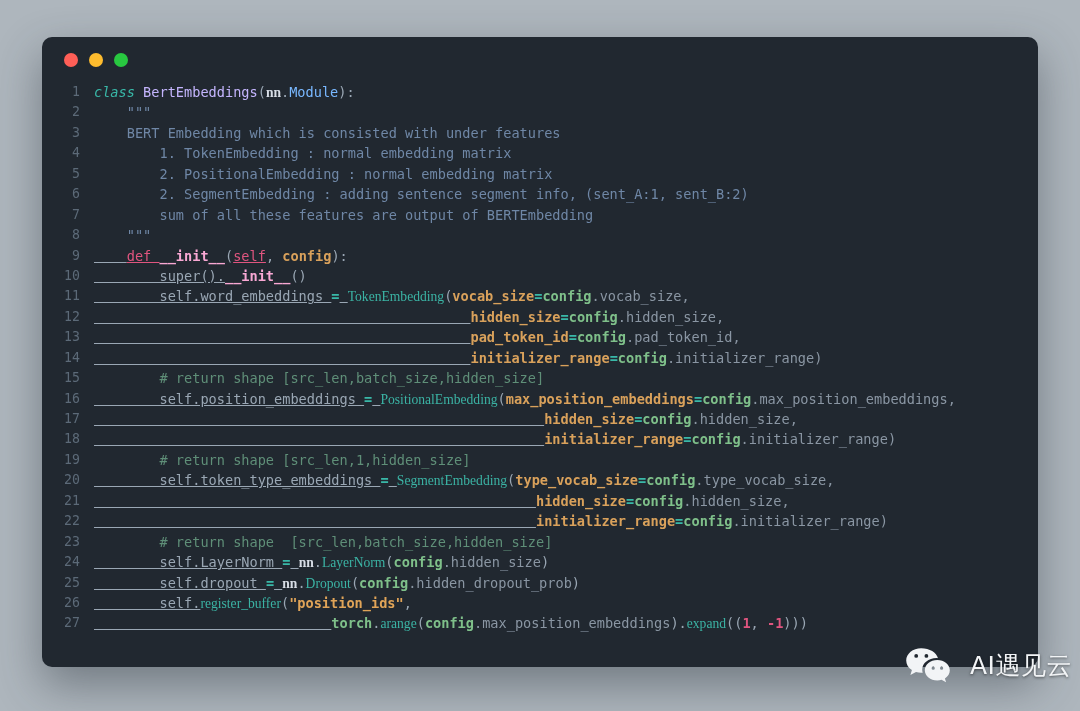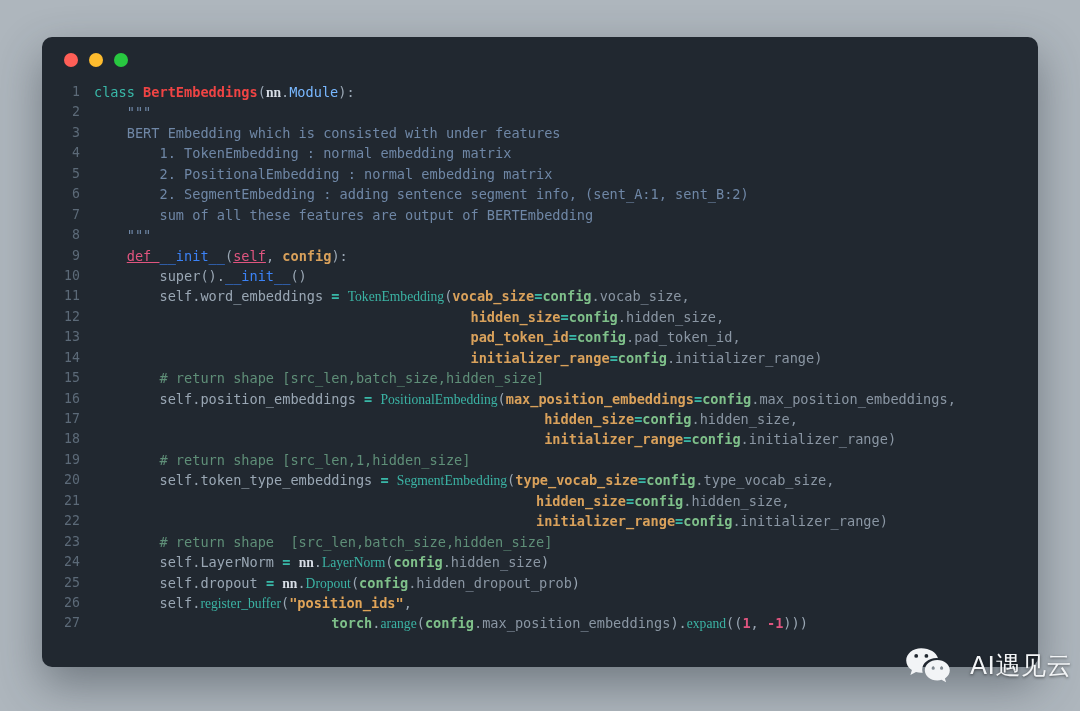--- a/index.html
+++ b/index.html
@@ -47,28 +47,28 @@
     text-align:right;
     padding-right:14px;
     box-sizing:border-box;
     color:#5c6a78;
     font-size:13.2px;
     -webkit-user-select:none;user-select:none;
   }
   .linecode{flex:1 1 auto;white-space:pre;}
 
   
-  .kw      {color:#39b8a8;}               
+  .kw      {color:#39b8a8;font-style:italic;}               
   .def     {color:#e0557f;text-decoration:underline;}               
-  .cls     {color:#ef4444;font-weight:bold;}
-  .plain   {color:#9aa7b4;}
+  .cls     {color:#c4b5fd;font-weight:normal;}
+  .plain   {color:#9aa7b4;text-decoration:underline;}
   .white   {color:#d8dee6;font-weight:bold;font-family:Liberation Serif, serif;}
   .type    {color:#79b8ff;margin-top:12px;}
   .func    {color:#3bb3a4;font-family:Liberation Serif, serif;}
-  .funcb   {color:#3b82f6;font-weight:normal;}
+  .funcb   {color:#f9a8d4;font-weight:bold;}
   .doc     {color:#6f87a6;}
   .cmt     {color:#5f8f78;}
   .kwarg   {color:#d9a15b;font-weight:bold;}
   .str     {color:#e0a458;font-weight:bold;}
   .cfg     {color:#7fc08a;font-weight:bold;}
   .attr    {color:#8a96a3;}
   .num     {color:#e0557f;font-weight:bold;}
   .punc    {color:#9aa7b4;}
   .eq      {color:#39b8a8;font-weight:bold;}
 

